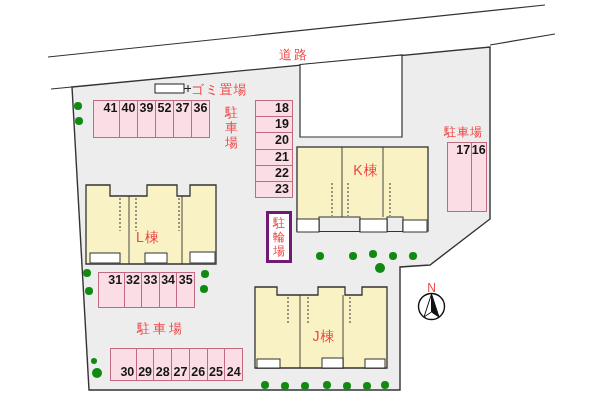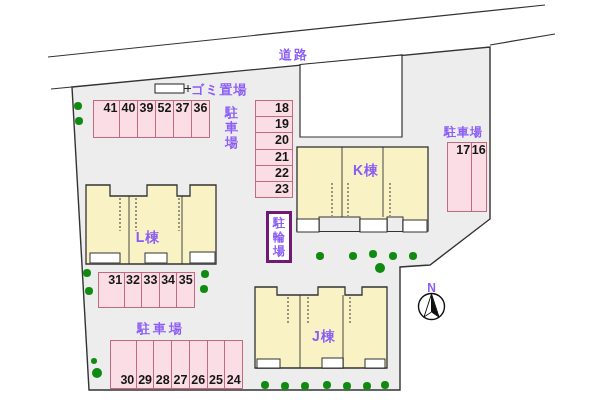--- a/index.html
+++ b/index.html
@@ -1,21 +1,21 @@
 <!DOCTYPE html>
 <html><head>
 <meta charset="utf-8">
 <style>
   html,body{margin:0;padding:0;background:#fff;}
   #stage{
     position:relative;width:600px;height:400px;overflow:hidden;background:#fff;
     font-family:"Liberation Sans","DejaVu Sans",sans-serif;color:#111;
   }
   #plan-svg{position:absolute;left:0;top:0;}
-  .lbl{position:absolute;font-weight:700;color:#8b5cf6;white-space:nowrap;}
+  .lbl{position:absolute;font-weight:400;color:#ef4444;white-space:nowrap;}
   .lbl-road{left:279px;top:46px;font-size:13px;letter-spacing:2px;}
   .lbl-gomi{left:191px;top:81px;font-size:13px;letter-spacing:1px;}
   .lbl-vert{width:15px;word-break:break-all;white-space:normal;line-height:15px;text-align:center;}
   .lbl-parking-n{left:224px;top:105px;font-size:13px;}
   .lbl-parking-e{left:444px;top:124px;font-size:12px;letter-spacing:1px;}
   .lbl-parking-s{left:137px;top:320px;font-size:13px;letter-spacing:3px;}
   .bike-box{
     position:absolute;left:266px;top:211px;width:20px;height:46px;
     background:#fff;border:3px solid #701a75;display:flex;align-items:center;justify-content:center;
   }
@@ -35,21 +35,21 @@
   .pblock.col{flex-direction:column;}
   .pblock.col .cell{margin-top:-1px;}
   .pblock.col .cell:first-child{margin-top:0;}
   .num-top .cell{justify-content:center;align-items:flex-start;padding-top:1px;}
   .num-bottom .cell{justify-content:center;align-items:flex-end;padding-bottom:1px;}
   .num-right .cell{justify-content:flex-end;align-items:center;padding-right:3px;}
   #blk-north{left:93px;top:100px;width:117px;height:38px;}
   #blk-mid-col{left:255px;top:100px;width:38px;height:98px;}
   #blk-east{left:447px;top:142px;width:40px;height:70px;}
   #blk-mid-row{left:98px;top:272px;width:97px;height:36px;}
-  #blk-south{left:110px;top:340px;width:133px;height:49px;border-radius:17px;}
+  #blk-south{left:110px;top:348px;width:133px;height:33px;border-radius:17px;}
 </style>
 </head>
 <body>
 
 <div id="stage">
 
   <svg id="plan-svg" width="600" height="400" viewBox="0 0 600 400">
 
     <polygon points="72,87 490,47 490,219 430,265 400,267 400,390 89,390" fill="#ededed" stroke="#333" stroke-width="1.4"></polygon>
 

